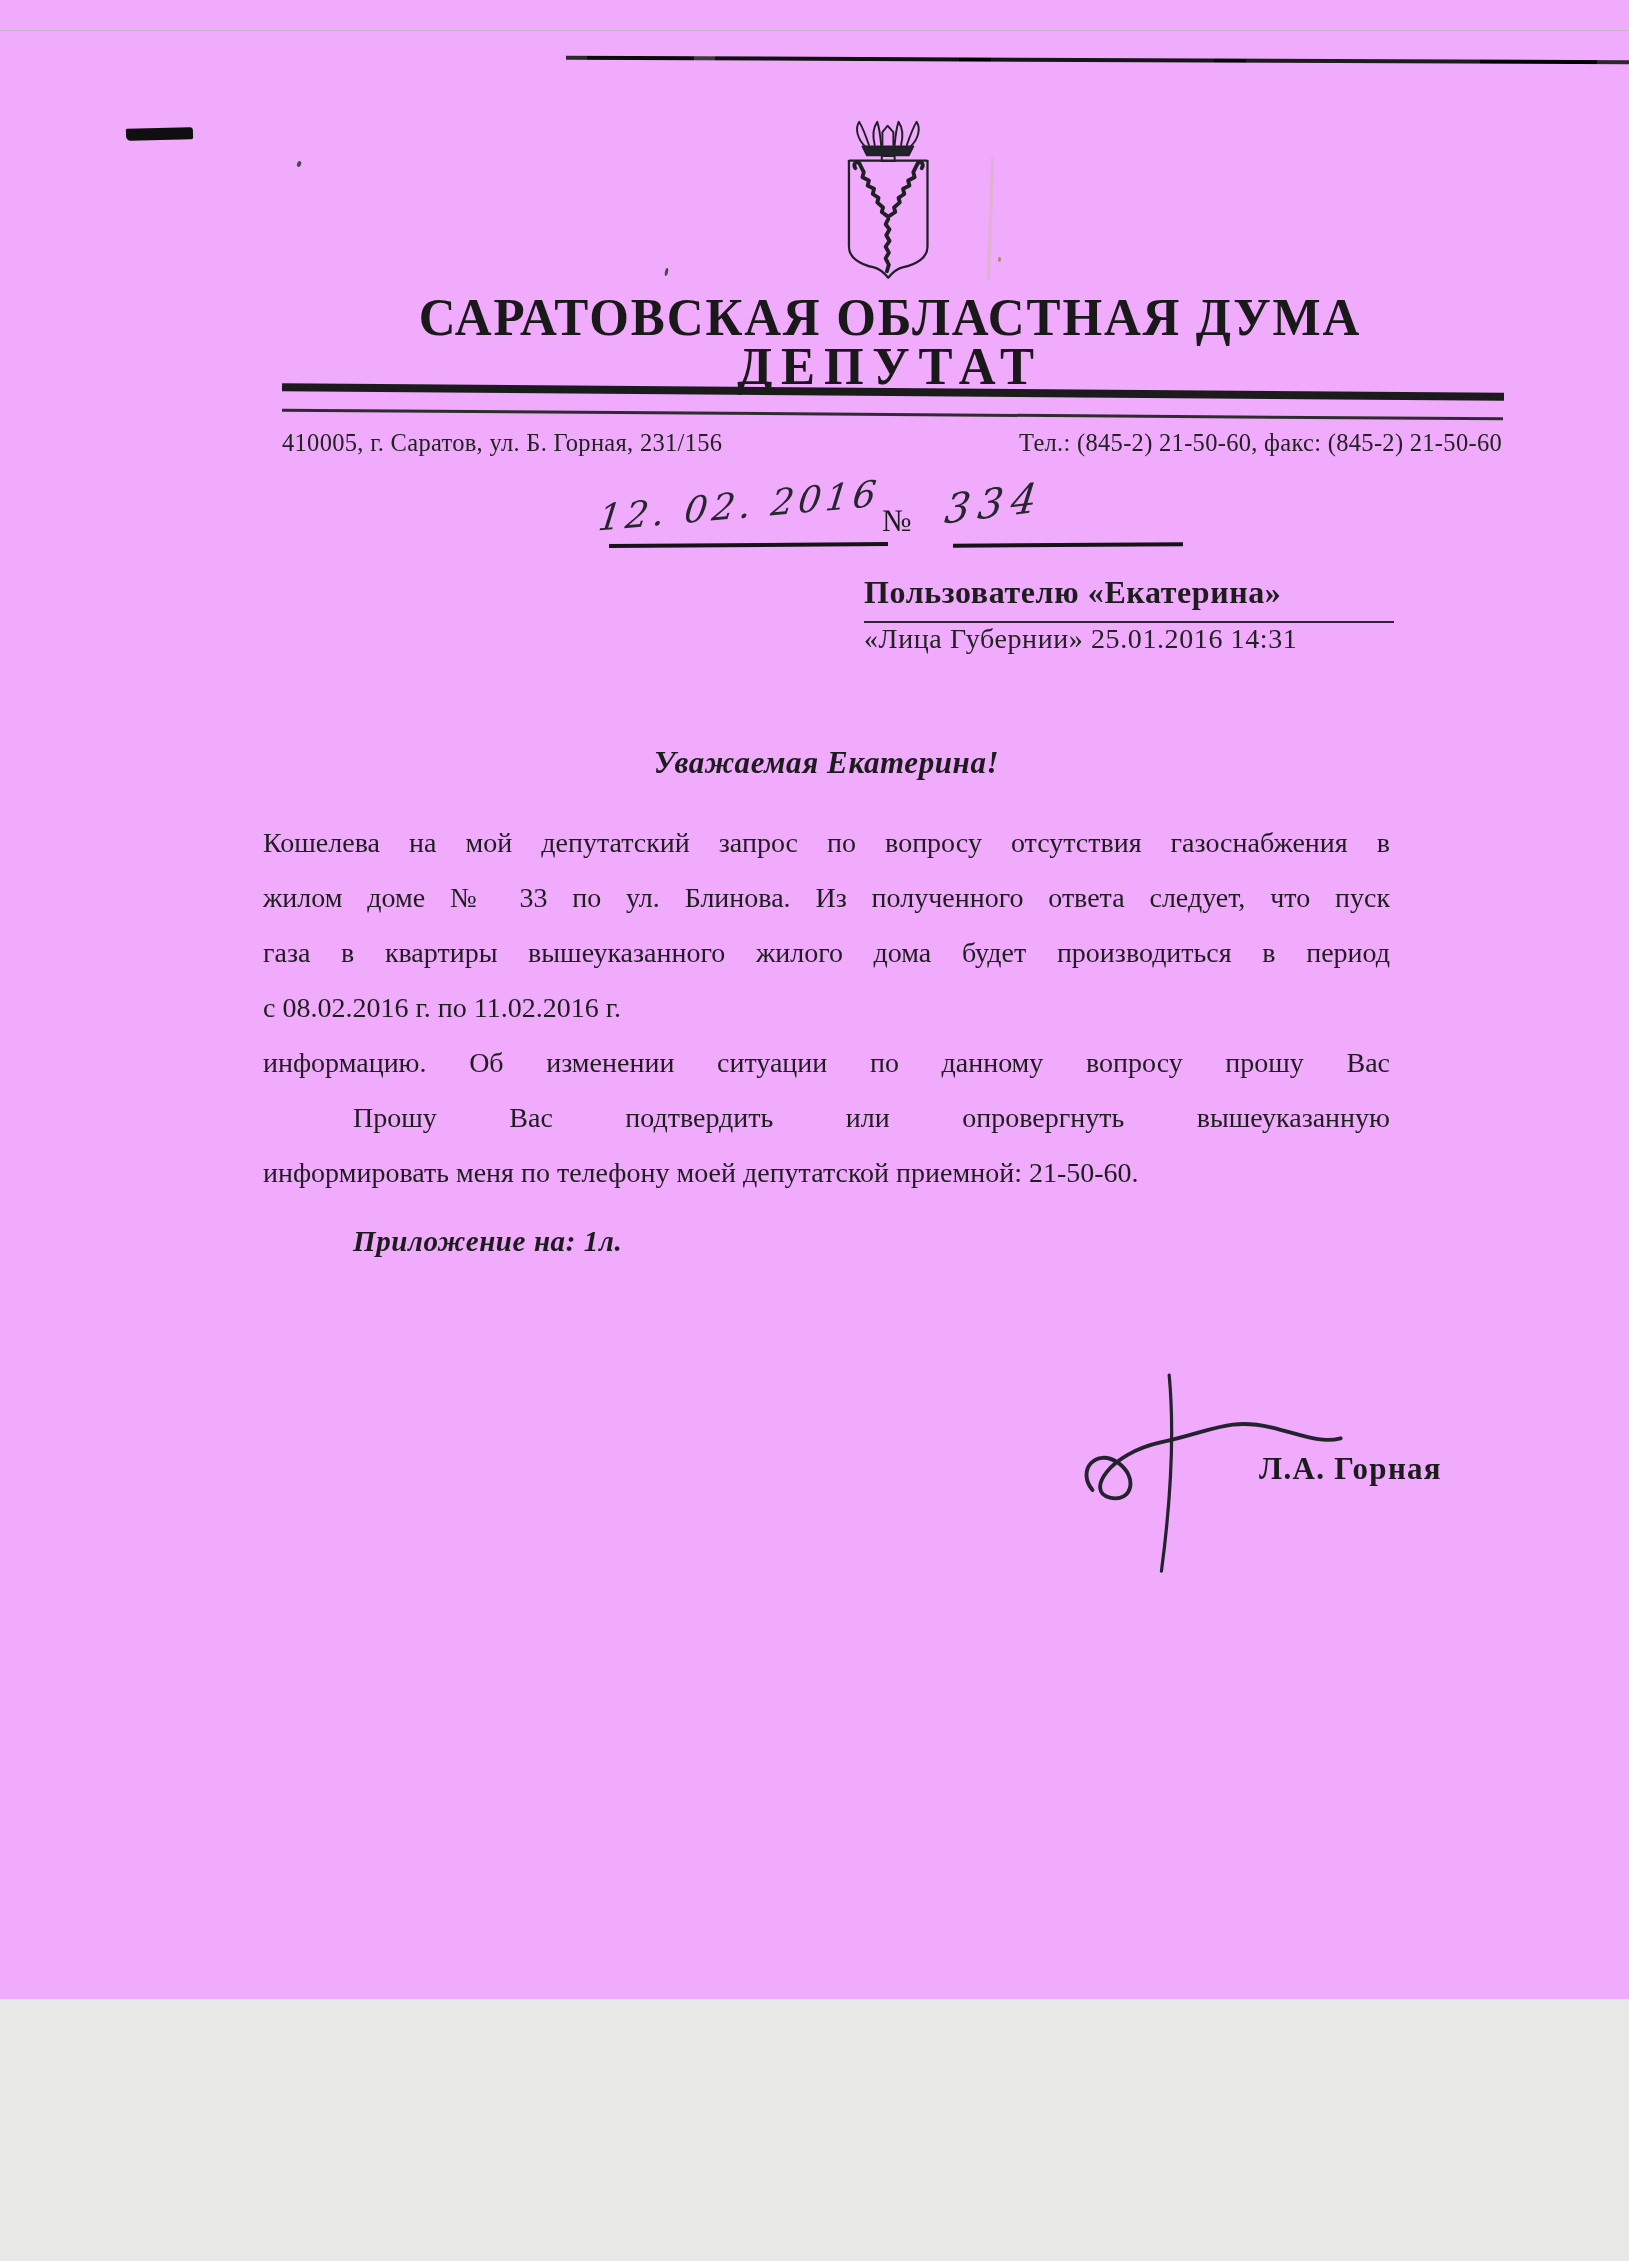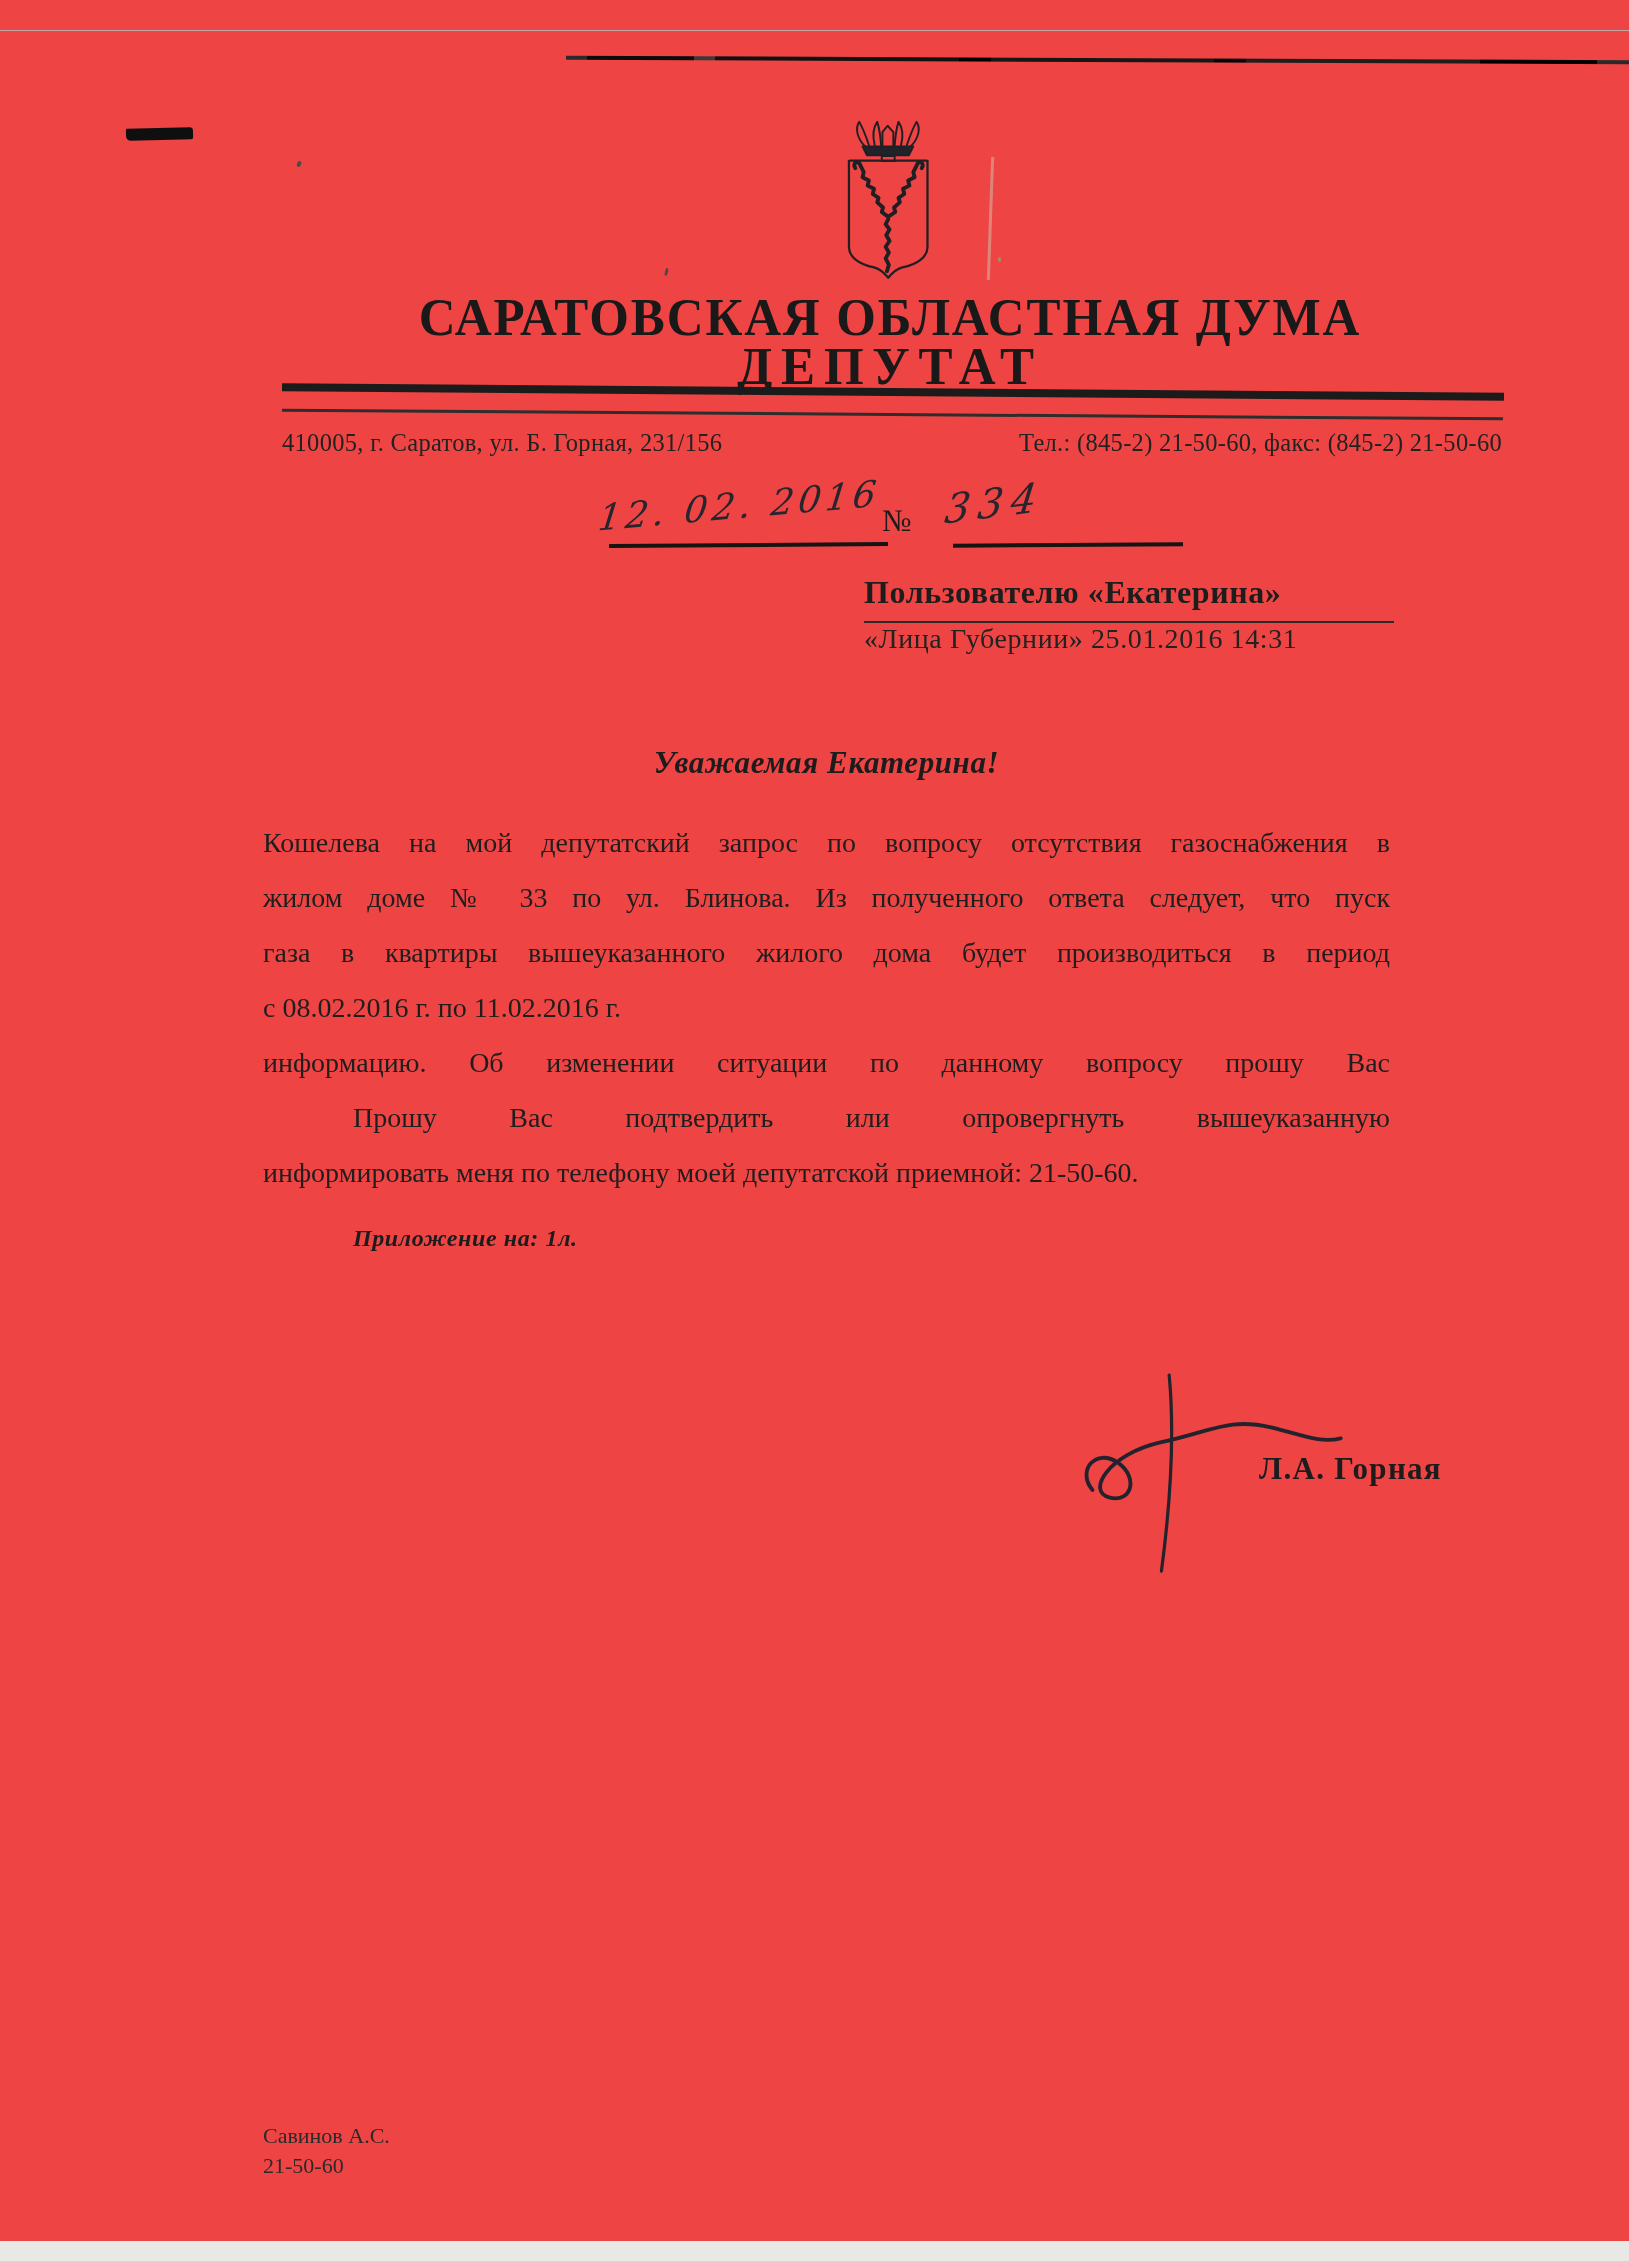--- a/index.html
+++ b/index.html
@@ -1,18 +1,18 @@
 <!DOCTYPE html>
 <html style="font-size:10.3px"><head>
 <meta charset="utf-8">
 <style>
   html,body{margin:0;padding:0;background:#e8e8e6;}
   .page{
-    position:relative;width:1630px;height:2241px;margin:0 auto;
-    background:#ef4444;overflow:hidden;
+    position:relative;width:1630px;height:1999px;margin:0 auto;
+    background:#f0abfc;overflow:hidden;
     font-family:"Liberation Serif",serif;color:#1f1f1f;
   }
   
   .scan-line-faint{position:absolute;left:0;top:30px;width:1630px;height:1.3px;background:#b7b7b5;opacity:.85;}
   .scan-line-dark{position:absolute;left:566px;top:58px;width:1063px;height:3.9px;transform:rotate(.25deg);
     background:linear-gradient(90deg,#2a2a2a 0 2%,#0c0c0c 2% 12%,#3a3a3a 12% 14%,#111 14% 37%,#000 37% 40%,#161616 40% 61%,#050505 61% 64%,#1d1d1d 64% 86%,#000 86% 97%,#2a2a2a 97% 100%);}
   .scan-blob{position:absolute;left:126px;top:128px;width:67px;height:11.6px;background:#0f0f0f;border-radius:1.3px 3.2px 1.9px 4.5px;transform:rotate(-1.4deg);}
   .crease{position:absolute;left:989px;top:157px;width:2.6px;height:123px;background:#cdbba6;opacity:.55;transform:rotate(2deg);}
   .speck{position:absolute;background:#4a4a4a;border-radius:50%;}
   .speck.s1{left:297px;top:161px;width:3.9px;height:6.4px;transform:rotate(20deg);}
@@ -44,21 +44,21 @@
   .recipient-rule{width:530px;height:1.9px;background:#2a2a2a;margin-top:9.7px;}
   .recipient-line2{font-size:28px;margin-top:0;letter-spacing:0.6px;color:#222;}
 
   
   .content{position:absolute;left:263px;top:745px;width:1127px;}
   .salutation{text-align:center;font-weight:bold;font-style:italic;font-size:31px;letter-spacing:0.6px;margin-bottom:34px;color:#1c1c1c;}
   .line{font-size:28px;line-height:55px;height:55px;color:#1e1e1e;}
   .line.j{text-align:justify;text-align-last:justify;}
   .line.i{text-indent:90px;}
   .line.last{text-align:center;text-align-last:left;}
-  .attachment{font-weight:bold;font-style:italic;font-size:24px;margin-top:24.5px;text-indent:90px;letter-spacing:0.6px;color:#1c1c1c;}
+  .attachment{font-weight:bold;font-style:italic;font-size:29px;margin-top:24.5px;text-indent:90px;letter-spacing:0.6px;color:#1c1c1c;}
 
   
   .sig-svg{position:absolute;left:1057px;top:1366px;}
   .sig-name{position:absolute;left:1259px;top:1451px;font-size:31px;font-weight:bold;letter-spacing:1.3px;color:#1c1c1c;}
 
   
   .footer{position:absolute;left:263px;top:2121px;font-size:22px;line-height:30px;color:#2a2a2a;}
 </style>
 </head>
 <body>

